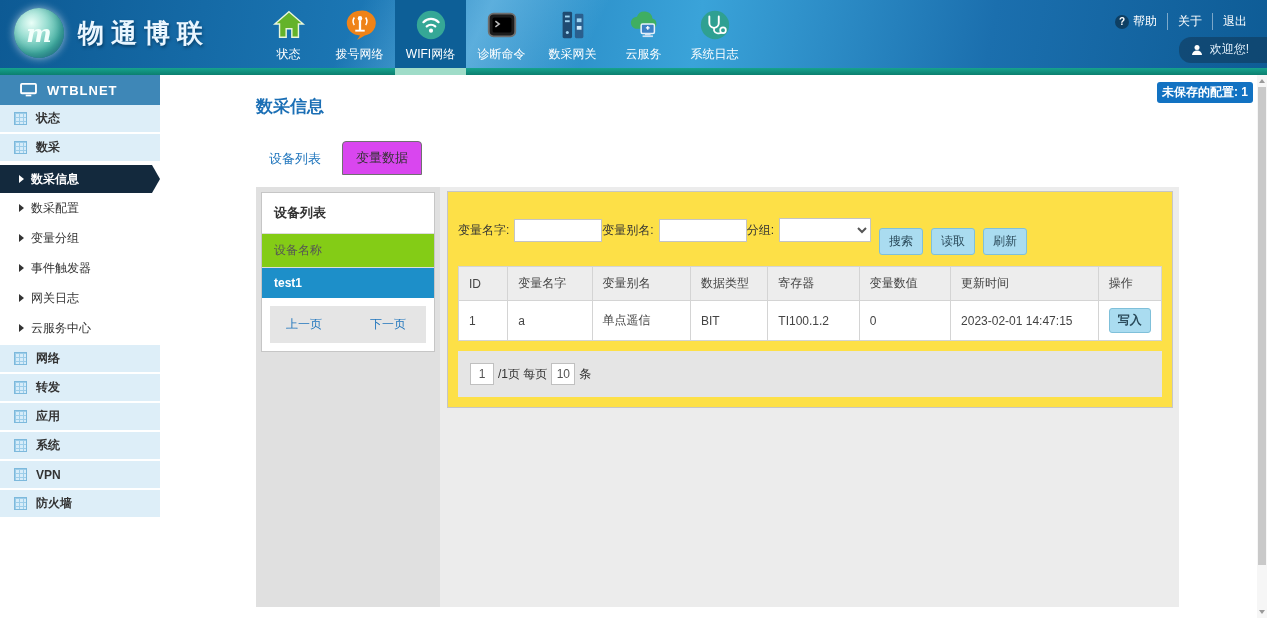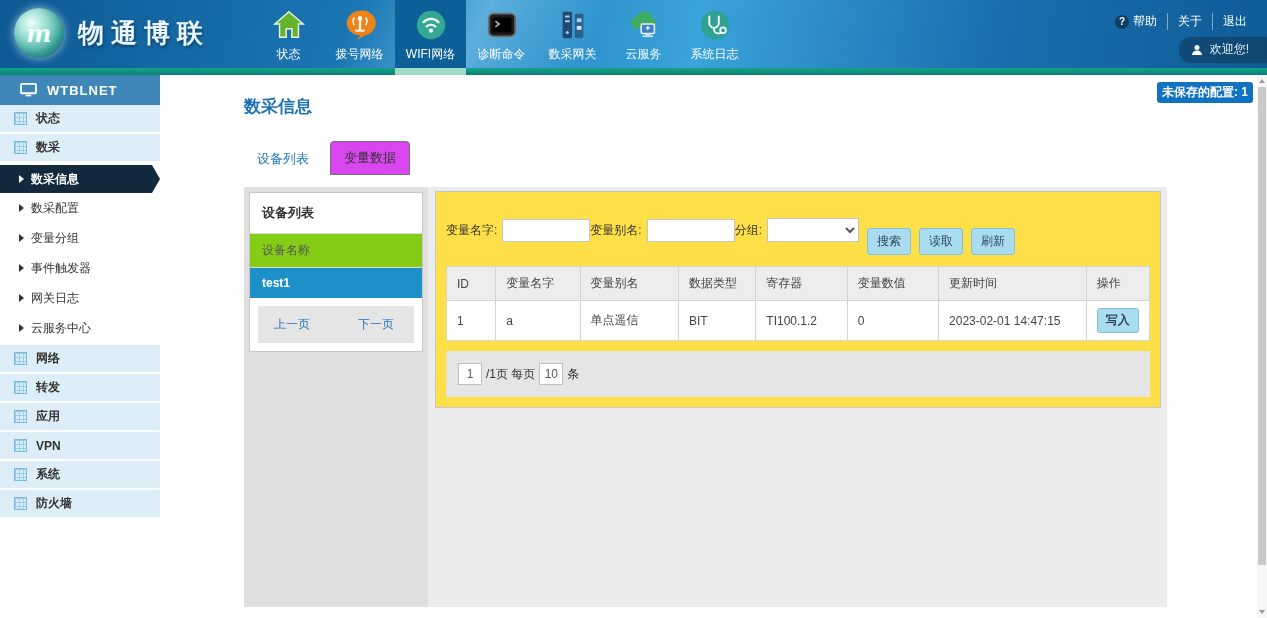--- a/index.html
+++ b/index.html
@@ -34,21 +34,21 @@
 
   .top-links { position:absolute; top:13px; right:10px; display:flex; align-items:center; color:#fff; font-size:12px; }
   .top-links .tlink { padding:0 10px; display:flex; align-items:center; gap:4px; cursor:pointer; }
   .top-links .tlink + .tlink { border-left:1px solid rgba(255,255,255,.45); }
   .qmark { width:14px; height:14px; border-radius:50%; background:#0e3f63; color:#fff; font-size:10px; font-weight:bold;
     display:inline-flex; align-items:center; justify-content:center; }
   .welcome-pill { position:absolute; top:37px; right:0; background:rgba(16,55,85,.55); border-radius:12px 0 0 12px;
     color:#e2f0fb; font-size:12px; padding:4px 18px 5px 12px; display:flex; align-items:center; gap:7px; cursor:pointer; }
 
   
-  .layout { display:flex; height:440px; }
+  .layout { display:flex; height:440px;gap:12px; }
 
   
   .sidebar { width:160px; background:#fff; flex:none; }
   .sidebar-header { height:30px; background:#3e87b7; color:#fff; font-weight:bold; font-size:13px;
     display:flex; align-items:center; gap:10px; padding-left:20px; letter-spacing:1px; }
   .side-item { height:27px; background:#ddeef8; margin-bottom:2px; display:flex; align-items:center; gap:9px;
     padding-left:14px; font-size:12px; font-weight:bold; color:#333; cursor:pointer; }
   .grid-ic { width:13px; height:13px; flex:none; border:1px solid #7db9dc; background-color:#d6ecf9;
     background-image:linear-gradient(#9ccde9 1px,transparent 1px),linear-gradient(90deg,#9ccde9 1px,transparent 1px);
     background-size:4px 4px; }
@@ -275,25 +275,25 @@
     <div class="side-item">
       <span class="grid-ic"></span>
       <span>转发</span>
     </div>
     <div class="side-item">
       <span class="grid-ic"></span>
       <span>应用</span>
     </div>
     <div class="side-item">
       <span class="grid-ic"></span>
+      <span>系统</span>
+    </div>
+    <div class="side-item">
+      <span class="grid-ic"></span>
       <span>VPN</span>
-    </div>
-    <div class="side-item">
-      <span class="grid-ic"></span>
-      <span>系统</span>
     </div>
     <div class="side-item">
       <span class="grid-ic"></span>
       <span>防火墙</span>
     </div>
   </div>
 
   <div class="main">
     <div class="badge">未保存的配置: 1</div>
     <div class="page-title">数采信息</div>

